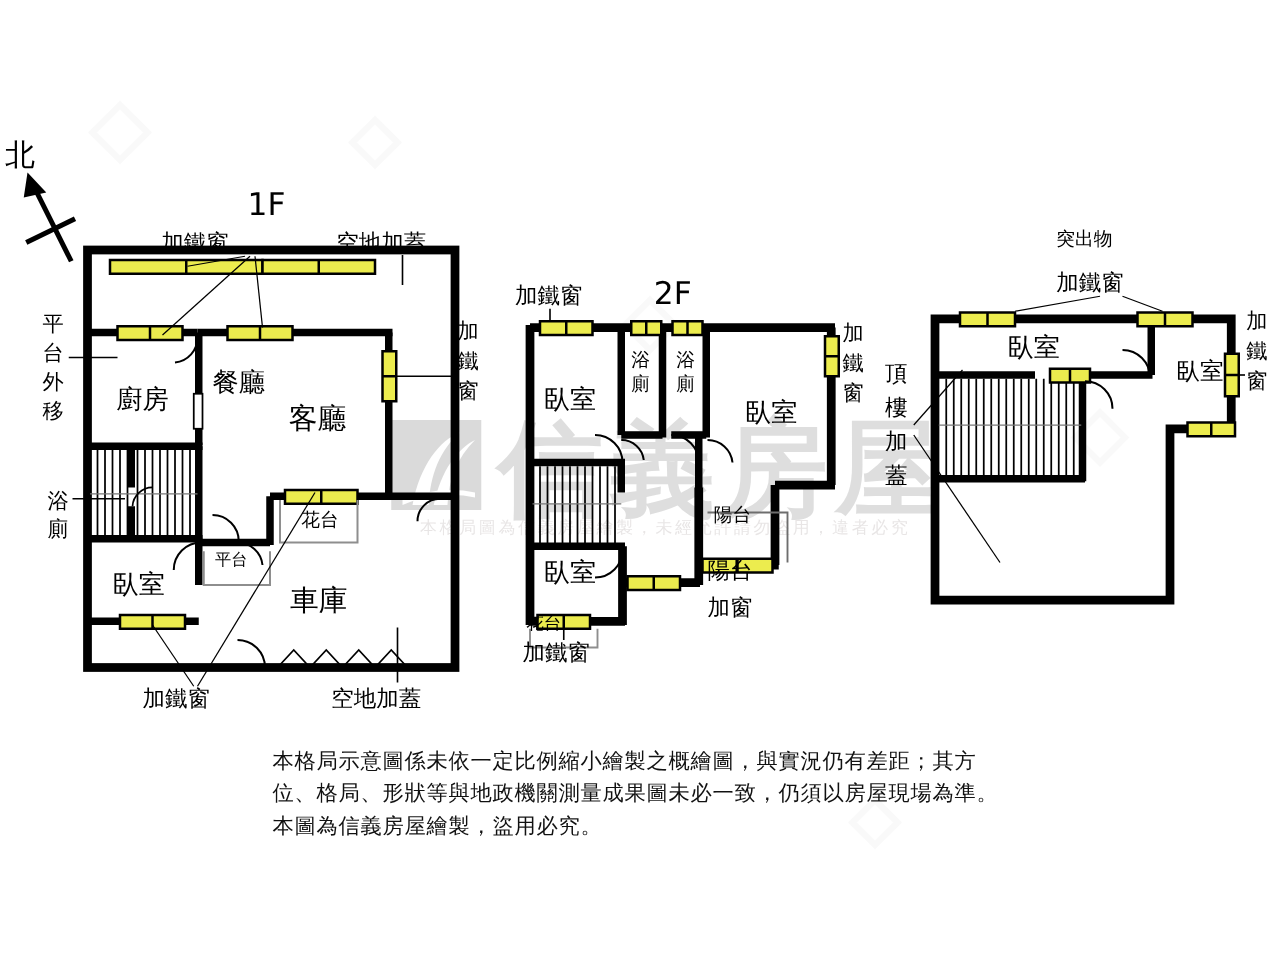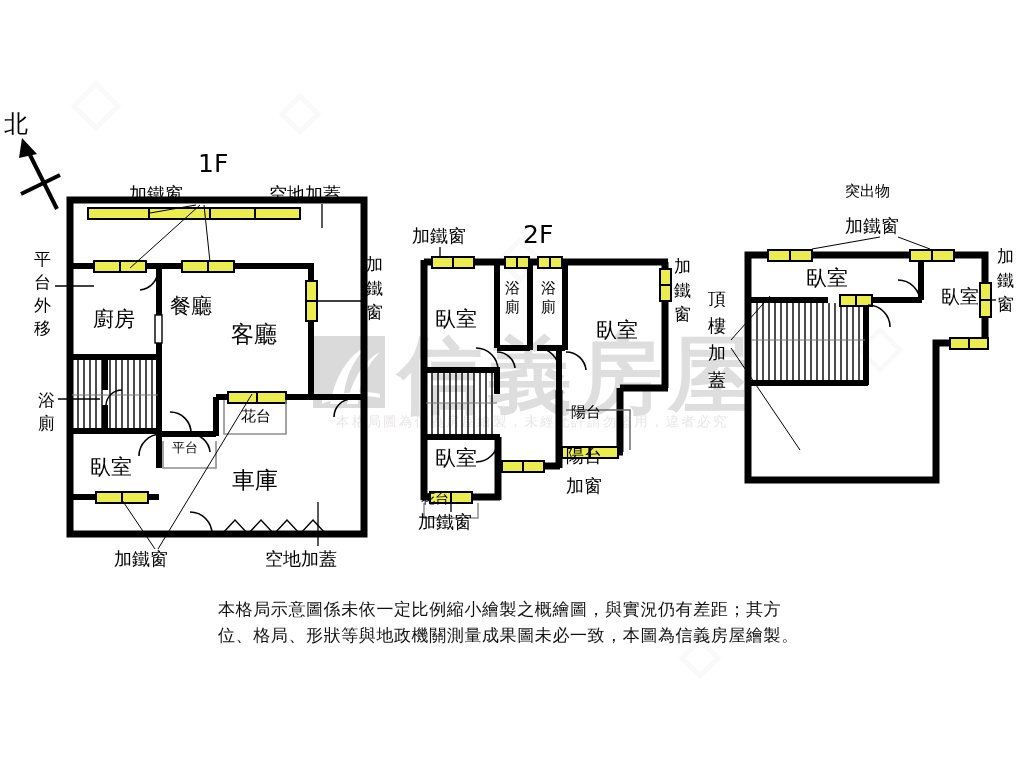--- a/index.html
+++ b/index.html
@@ -421,16 +421,17 @@
         <line x1="731" y1="340" x2="770" y2="296"></line>
         <line x1="731" y1="348" x2="800" y2="450"></line>
       </g>
     </g>
   </g>
 
 </svg>
 
 <div class="disclaimer">
   <div>本格局示意圖係未依一定比例縮小繪製之概繪圖，與實況仍有差距；其方</div>
-  <div>位、格局、形狀等與地政機關測量成果圖未必一致，本圖為信義房屋繪製。</div>
+  <div>位、格局、形狀等與地政機關測量成果圖未必一致，仍須以房屋現場為準。</div>
+  <div>本圖為信義房屋繪製，盜用必究。</div>
 </div>
 
 </div>
 
 </body></html>

